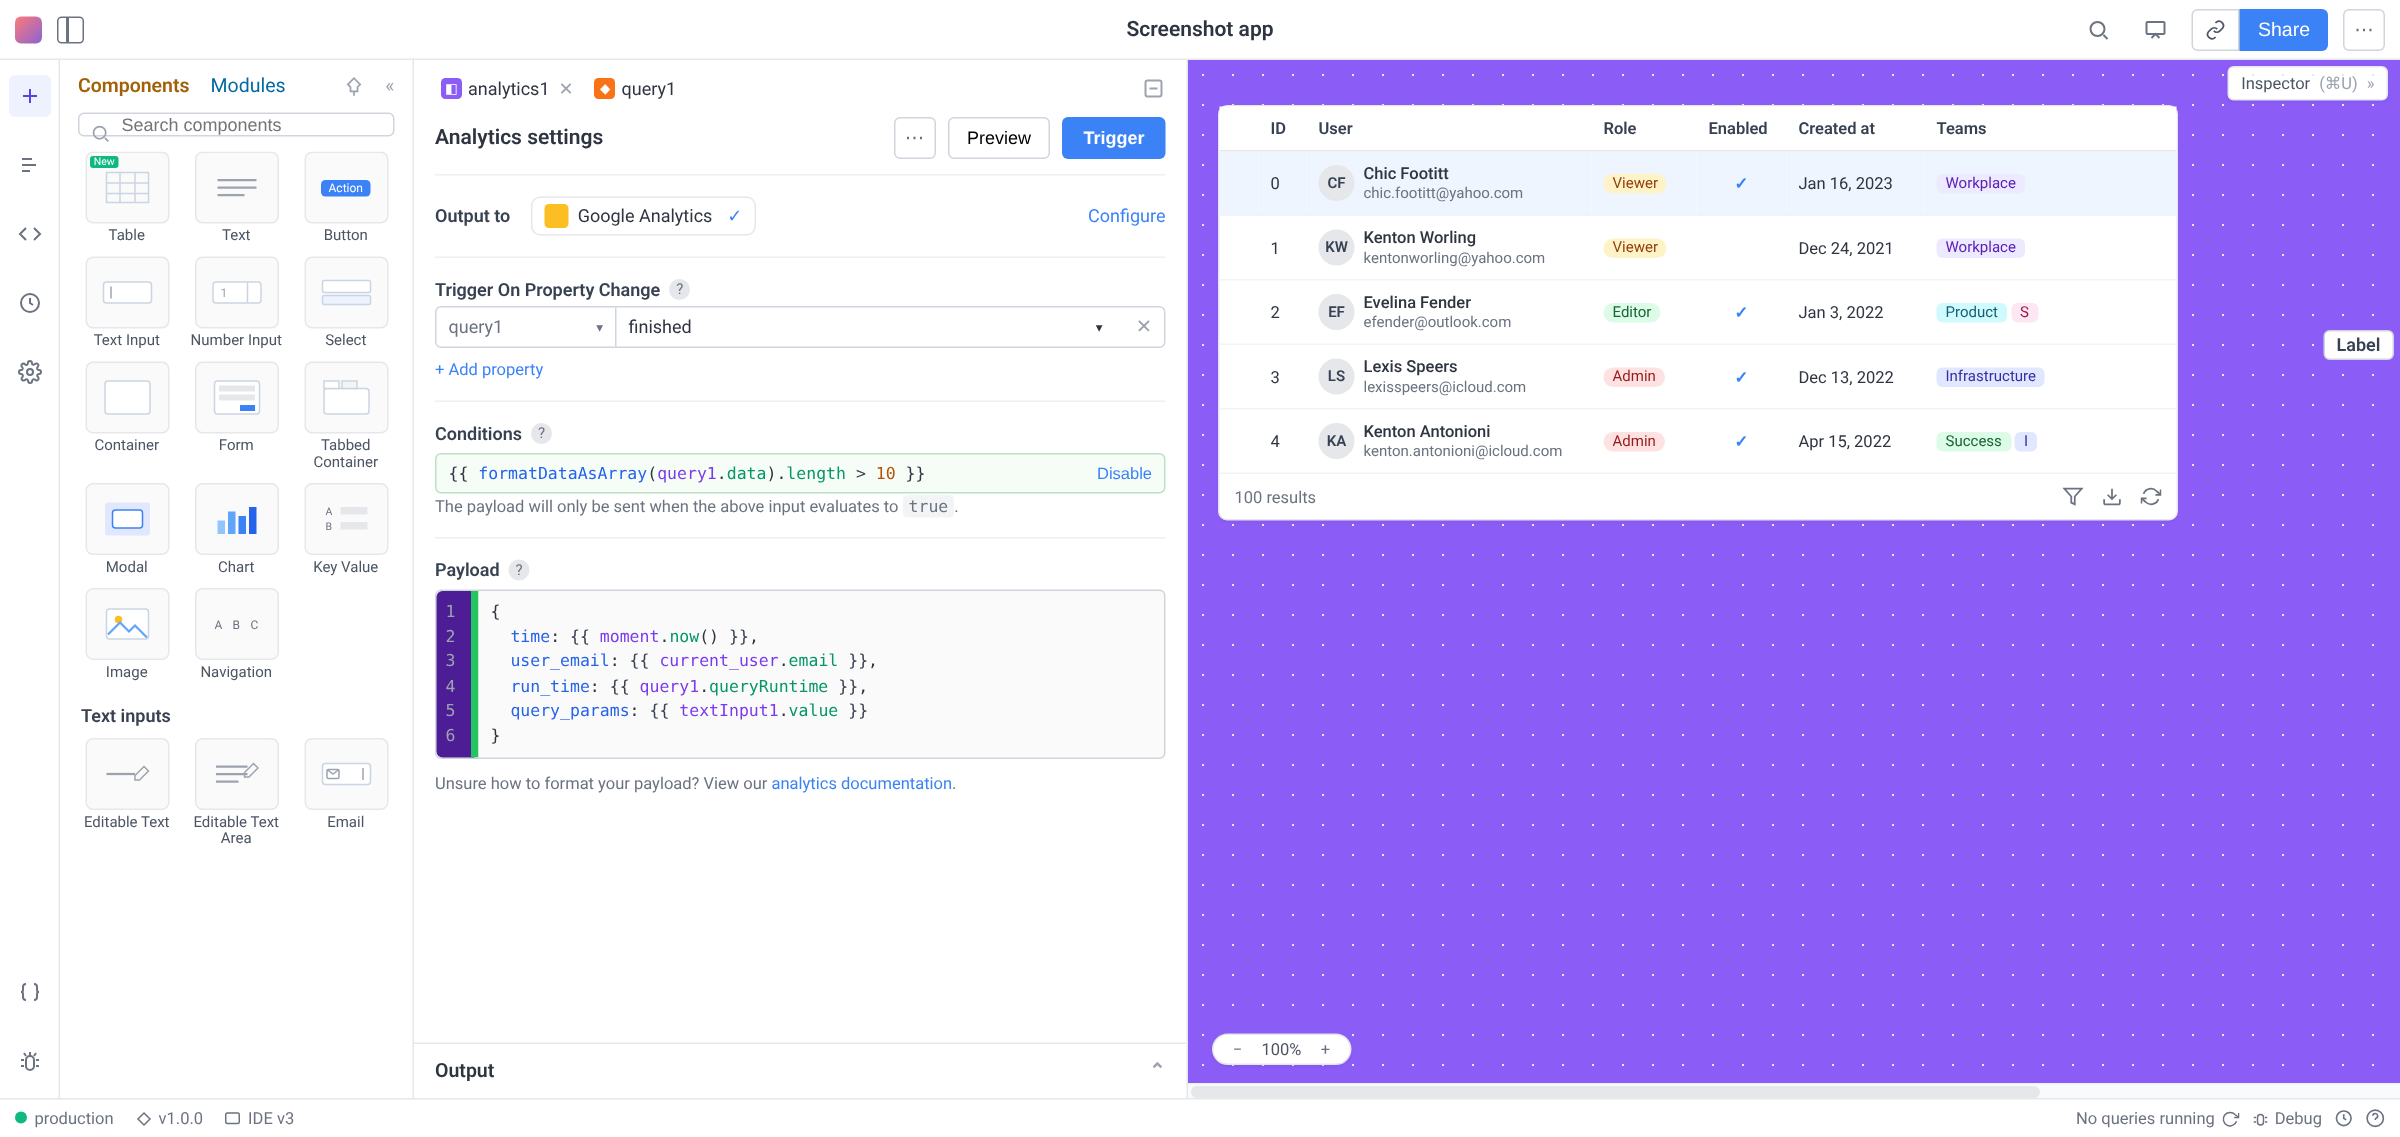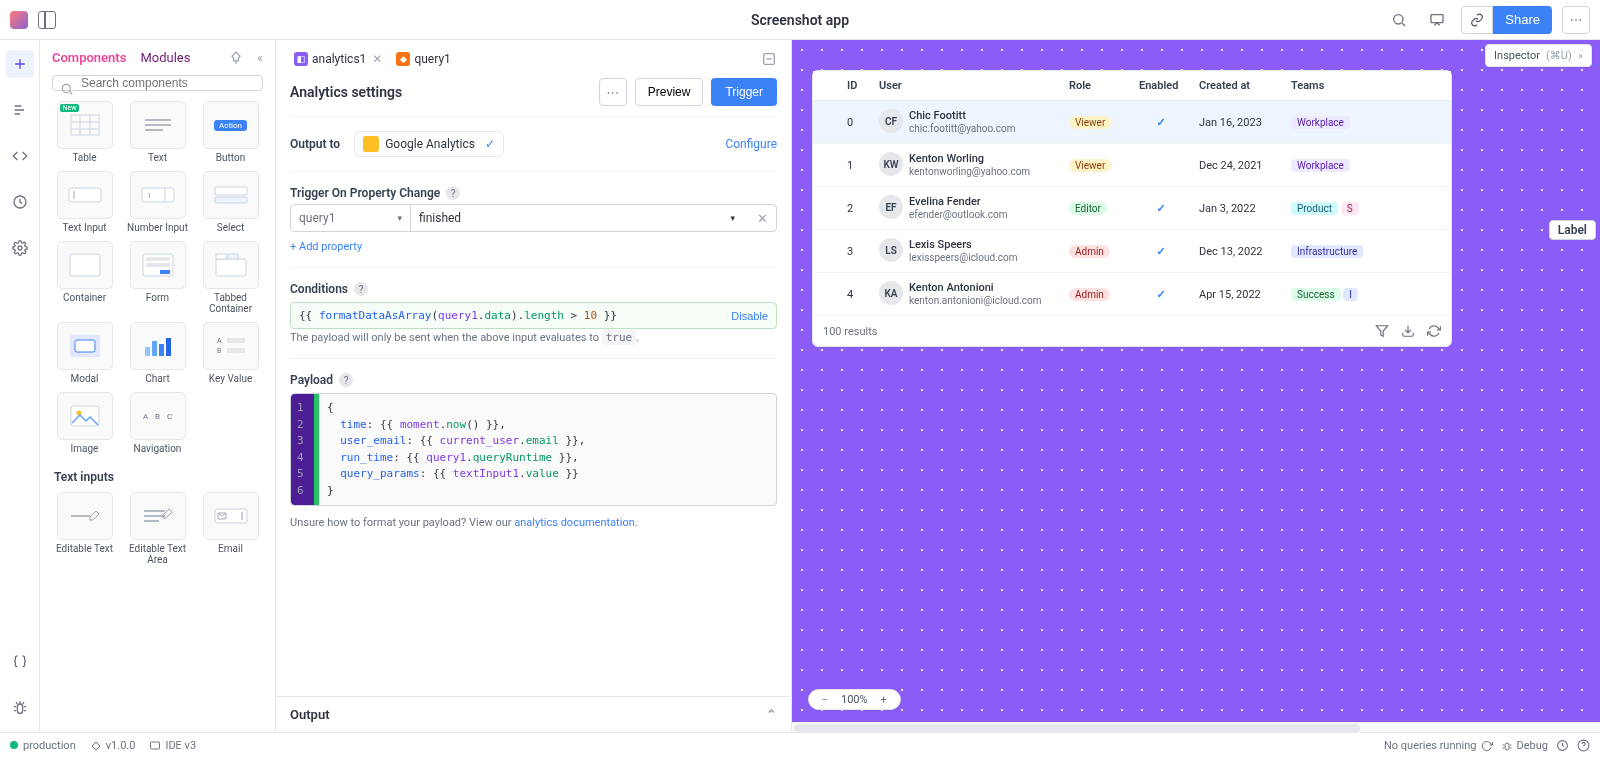--- a/index.html
+++ b/index.html
@@ -23,22 +23,22 @@
 .body{display:flex;flex:1;overflow:hidden}
 
 
 .rail{width:40px;border-right:1px solid #e5e7eb;display:flex;flex-direction:column;align-items:center;padding-top:10px;gap:18px;color:#6b7280}
 .rail .ritem{width:28px;height:28px;display:flex;align-items:center;justify-content:center;border-radius:4px;cursor:pointer}
 .rail .ritem.active{background:#eef2ff;color:#4f46e5}
 
 
 .sidebar{width:236px;border-right:1px solid #e5e7eb;display:flex;flex-direction:column;overflow:hidden}
 .sb-header{display:flex;align-items:center;padding:10px 12px 0 12px;gap:14px}
-.sb-tab{font-size:13px;color:#701a75;cursor:pointer}
-.sb-tab.active{color:#ec4899;font-weight:600}
+.sb-tab{font-size:13px;color:#0369a1;cursor:pointer}
+.sb-tab.active{color:#a16207;font-weight:600}
 .sb-pin{margin-left:auto;color:#9ca3af;cursor:pointer}
 .sb-collapse{color:#9ca3af;cursor:pointer}
 .sb-search{margin:10px 12px;position:relative}
 .sb-search input{width:100%;height:16px;border:1px solid #d0d5dd;border-radius:4px;padding:0 8px 0 28px;font-size:12px}
 .sb-search .sicon{position:absolute;left:8px;top:7px;color:#9ca3af}
 .sb-section-title{font-size:12px;font-weight:600;padding:8px 14px;color:#374151}
 .sb-grid{display:grid;grid-template-columns:repeat(3,1fr);gap:8px;padding:0 12px 8px 12px}
 .comp-tile{display:flex;flex-direction:column;align-items:center;cursor:pointer}
 .comp-thumb{width:56px;height:48px;border:1px solid #e5e7eb;border-radius:5px;background:#fafafa;display:flex;align-items:center;justify-content:center;font-size:9px;color:#6b7280;position:relative;overflow:hidden}
 .comp-thumb.new::after{content:"New";position:absolute;top:2px;left:2px;font-size:7px;background:#10b981;color:#fff;padding:0 3px;border-radius:2px}
@@ -52,21 +52,21 @@
 .crumb-chip{display:flex;align-items:center;gap:4px;font-size:12px;padding:2px 4px}
 .crumb-ic{width:14px;height:14px;border-radius:3px;display:inline-flex;align-items:center;justify-content:center;color:#fff;font-size:9px}
 .crumb-ic.a{background:#8b5cf6}
 .crumb-ic.b{background:#f97316}
 .crumb-x{color:#9ca3af;cursor:pointer;margin-left:2px}
 .editor-top .win-ctl{margin-left:auto;color:#9ca3af}
 .editor-head{display:flex;align-items:center;padding:0 14px 10px 14px;gap:8px}
 .editor-title{font-size:14px;font-weight:600;flex:1}
 .ellips{width:28px;height:28px;border:1px solid #d0d5dd;border-radius:4px;display:flex;align-items:center;justify-content:center;color:#6b7280;cursor:pointer}
 .btn-ghost{height:28px;padding:0 12px;border:1px solid #d0d5dd;background:#fff;border-radius:4px;font-size:12px;cursor:pointer}
-.btn-primary{height:28px;padding:0 14px;background:#3b82f6;color:#fff;border:none;border-radius:4px;font-size:12px;font-weight:400;cursor:pointer}
+.btn-primary{height:28px;padding:0 14px;background:#3b82f6;color:#fff;border:none;border-radius:4px;font-size:12px;font-weight:700;cursor:pointer}
 .ed-body{flex:1;overflow-y:auto;padding:0 14px}
 .row-line{border-top:1px solid #eef0f2;padding:14px 0;display:flex;align-items:center}
 .row-label{font-size:12px;font-weight:600;color:#374151}
 .out-chip{margin-left:14px;display:flex;align-items:center;gap:6px;border:1px solid #e5e7eb;border-radius:6px;padding:4px 8px;font-size:12px}
 .ga-ic{width:16px;height:16px;border-radius:3px;background:#fbbf24}
 .chk{margin-left:4px;color:#3b82f6}
 .cfg-link{margin-left:auto;font-size:12px;color:#3b82f6;cursor:pointer}
 .help{display:inline-flex;margin-left:6px;width:14px;height:14px;border-radius:50%;background:#e5e7eb;color:#6b7280;font-size:10px;align-items:center;justify-content:center}
 
 .trigger-line{display:flex;align-items:center;border:1px solid #d0d5dd;border-radius:4px;margin-top:4px}

